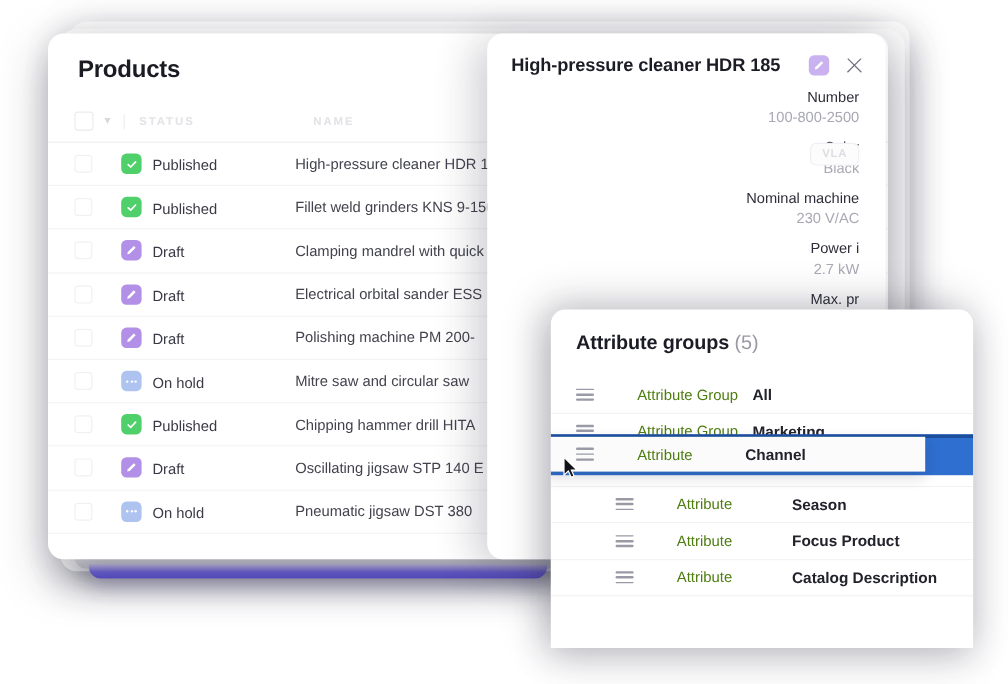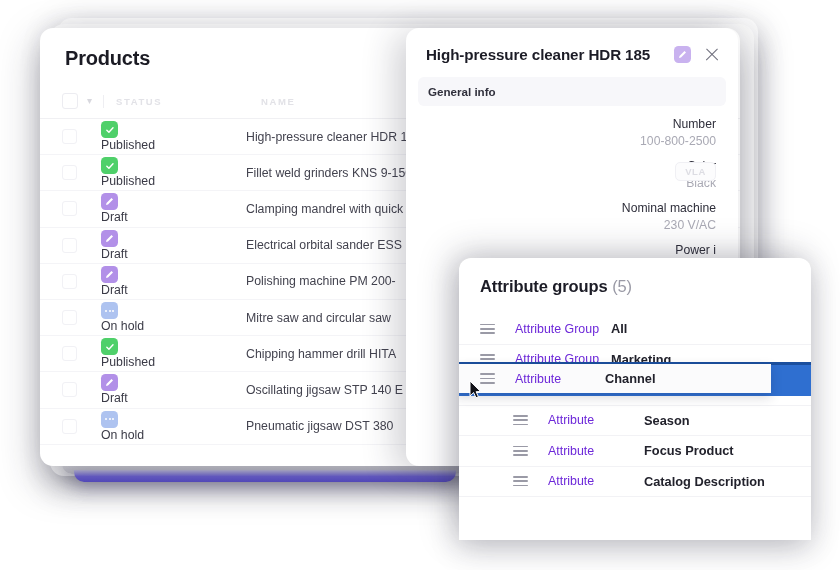--- a/index.html
+++ b/index.html
@@ -112,23 +112,22 @@
   .row-check {
     width: 13px; height: 13px;
     border: 1.5px solid #f1f1f5;
     border-radius: 3px;
     background: #fff;
     flex: none;
   }
   .status-cell {
     width: 145px;
     display: flex;
-    align-items: flex-start;
+    align-items: flex-end;
     margin-left: 24px;
-    flex-direction: column;
   }
   .sicon {
     width: 17px; height: 17px;
     border-radius: 4.5px;
     flex: none;
     margin-right: 9px;
     display: flex;
     align-items: center;
     justify-content: center;
   }
@@ -268,22 +267,23 @@
     margin-right: 20px;
     flex: none;
     display: flex;
     flex-direction: column;
     gap: 2.6px;
   }
   .grip i { height: 1.7px; background: #9a9aa6; border-radius: 1px; display: block; }
   .attr-type {
     width: 96px;
     font-size: 12.4px;
-    color: #6d28d9;
+    color: #4d7c0f;
     flex: none;
+    margin-left: 16px;
   }
   .attr-name {
     font-size: 12.8px;
     color: #22222c;
     font-weight: bold;
   }
 
   
   #drop-indicator {
     position: absolute;
@@ -451,21 +451,20 @@
   <div class="detail-head">
     <div class="detail-title">High-pressure cleaner HDR 185</div>
     <div class="edit-btn">
       <svg width="9" height="9" viewBox="0 0 12 12" aria-hidden="true">
         <path d="M8.7 1.3 L10.7 3.3 L4 10 L1.4 10.6 L2 8 Z" fill="#ffffff"></path>
       </svg>
     </div>
     <div class="close-btn"></div>
   </div>
 
-  <div class="section-bar">General info</div>
 
   <div id="detail-fields">
       <div class="field">
         <div class="field-label">Number</div>
         <div class="field-value">100-800-2500</div>
       </div>
       <div class="field">
         <div class="field-label">Color</div>
         <div class="field-value">Black</div>
         <div class="vla-badge">VLA</div>

